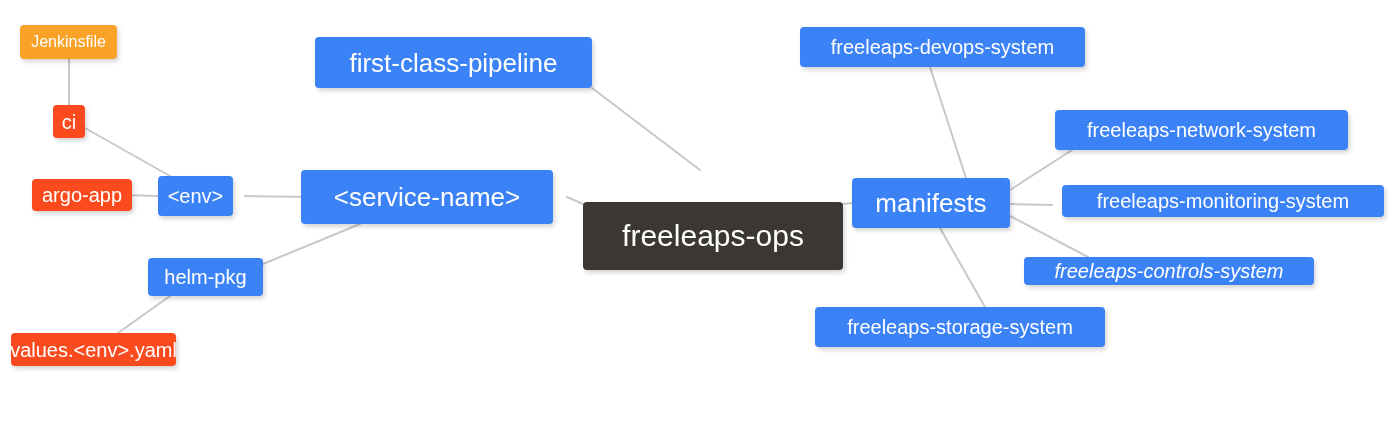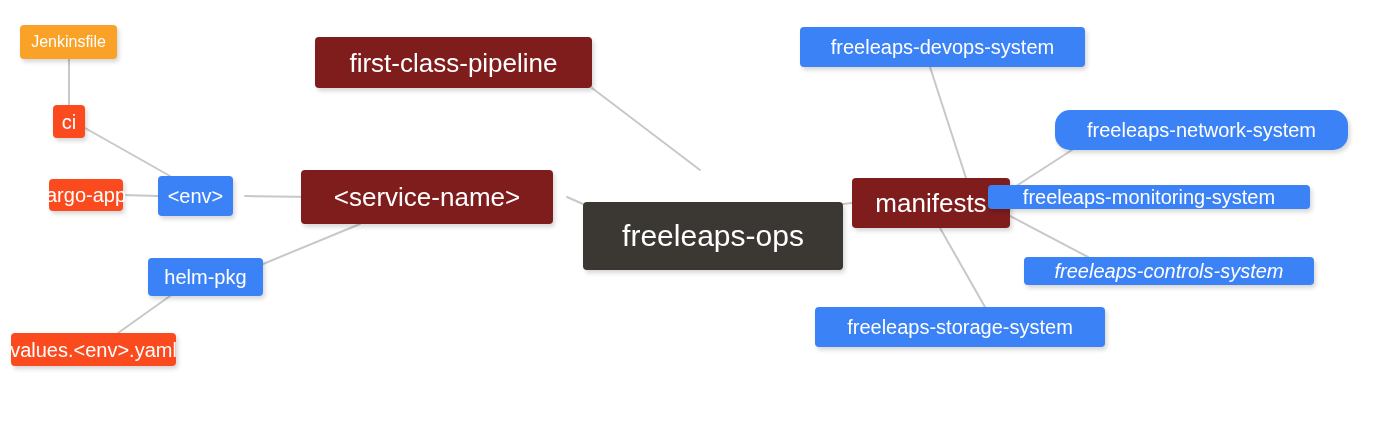--- a/index.html
+++ b/index.html
@@ -39,21 +39,21 @@
     line-height: 1;
     box-shadow: 2px 3px 4px rgba(0,0,0,0.16);
     user-select: none;
   }
   .node-label {
     display: block;
     padding: 0 2px;
   }
   
   .c-root   { background: #3b3733; }
-  .c-blue   { background: #7f1d1d; }
+  .c-blue   { background: #3b82f6; }
   .c-green  { background: #3b82f6; }
   .c-orange { background: #f9a227; }
   .c-red    { background: #fb4b1e; }
 
   
   .sz-root  { font-size: 30px; margin-top: 32px; }
   .sz-l1    { font-size: 26px; }
   .sz-l2    { font-size: 20px; }
   .sz-l3    { font-size: 20px; }
   .sz-l4    { font-size: 16px; }
@@ -90,39 +90,39 @@
       </div>
       <div class="node c-blue sz-l1" style="left: 315px; top: 37px; width: 277px; height: 51px;">
         <span class="node-label">first-class-pipeline</span>
       </div>
       <div class="node c-green sz-l2" style="left: 158px; top: 176px; width: 75px; height: 40px;">
         <span class="node-label">&lt;env&gt;</span>
       </div>
       <div class="node c-green sz-l2" style="left: 148px; top: 258px; width: 115px; height: 38px;">
         <span class="node-label">helm-pkg</span>
       </div>
-      <div class="node c-red sz-l3" style="left: 49px; top: 179px; width: 74px; height: 32px;">
+      <div class="node c-red sz-l3" style="left: 32px; top: 179px; width: 100px; height: 32px;">
         <span class="node-label">argo-app</span>
       </div>
       <div class="node c-red sz-l3" style="left: 53px; top: 105px; width: 32px; height: 33px;">
         <span class="node-label">ci</span>
       </div>
       <div class="node c-orange sz-l4" style="left: 20px; top: 25px; width: 97px; height: 34px;">
         <span class="node-label">Jenkinsfile</span>
       </div>
       <div class="node c-red sz-l3" style="left: 11px; top: 333px; width: 165px; height: 33px;">
         <span class="node-label">values.&lt;env&gt;.yaml</span>
       </div>
       <div class="node c-green sz-l2" style="left: 800px; top: 27px; width: 285px; height: 40px;">
         <span class="node-label">freeleaps-devops-system</span>
       </div>
-      <div class="node c-green sz-l2" style="left: 1055px; top: 110px; width: 293px; height: 40px; border-radius: 15px;">
+      <div class="node c-green sz-l2" style="left: 1055px; top: 110px; width: 293px; height: 40px;">
         <span class="node-label">freeleaps-network-system</span>
       </div>
-      <div class="node c-green sz-l2" style="left: 988px; top: 185px; width: 322px; height: 24px;">
+      <div class="node c-green sz-l2" style="left: 1062px; top: 185px; width: 322px; height: 32px;">
         <span class="node-label">freeleaps-monitoring-system</span>
       </div>
       <div class="node c-green sz-l2" style="left: 1024px; top: 257px; width: 290px; height: 28px; font-style: italic;">
         <span class="node-label">freeleaps-controls-system</span>
       </div>
       <div class="node c-green sz-l2" style="left: 815px; top: 307px; width: 290px; height: 40px;">
         <span class="node-label">freeleaps-storage-system</span>
       </div>
     </div>
 </div>

